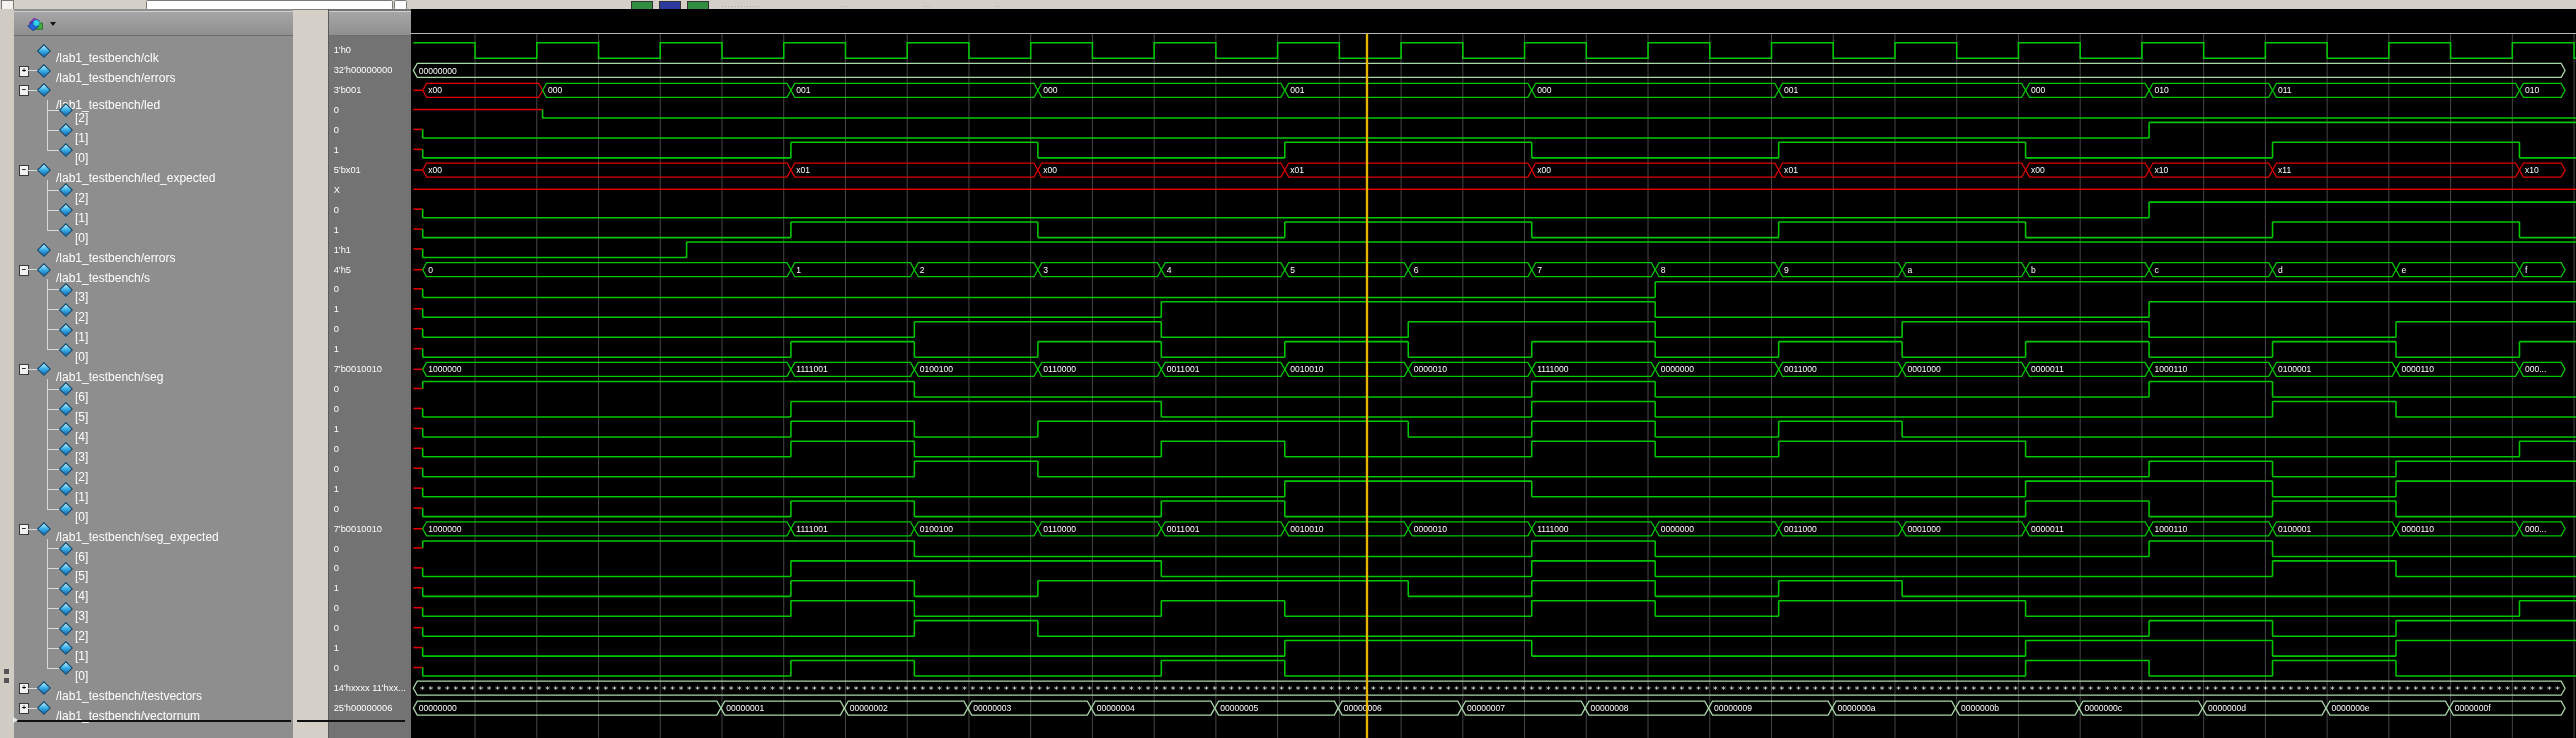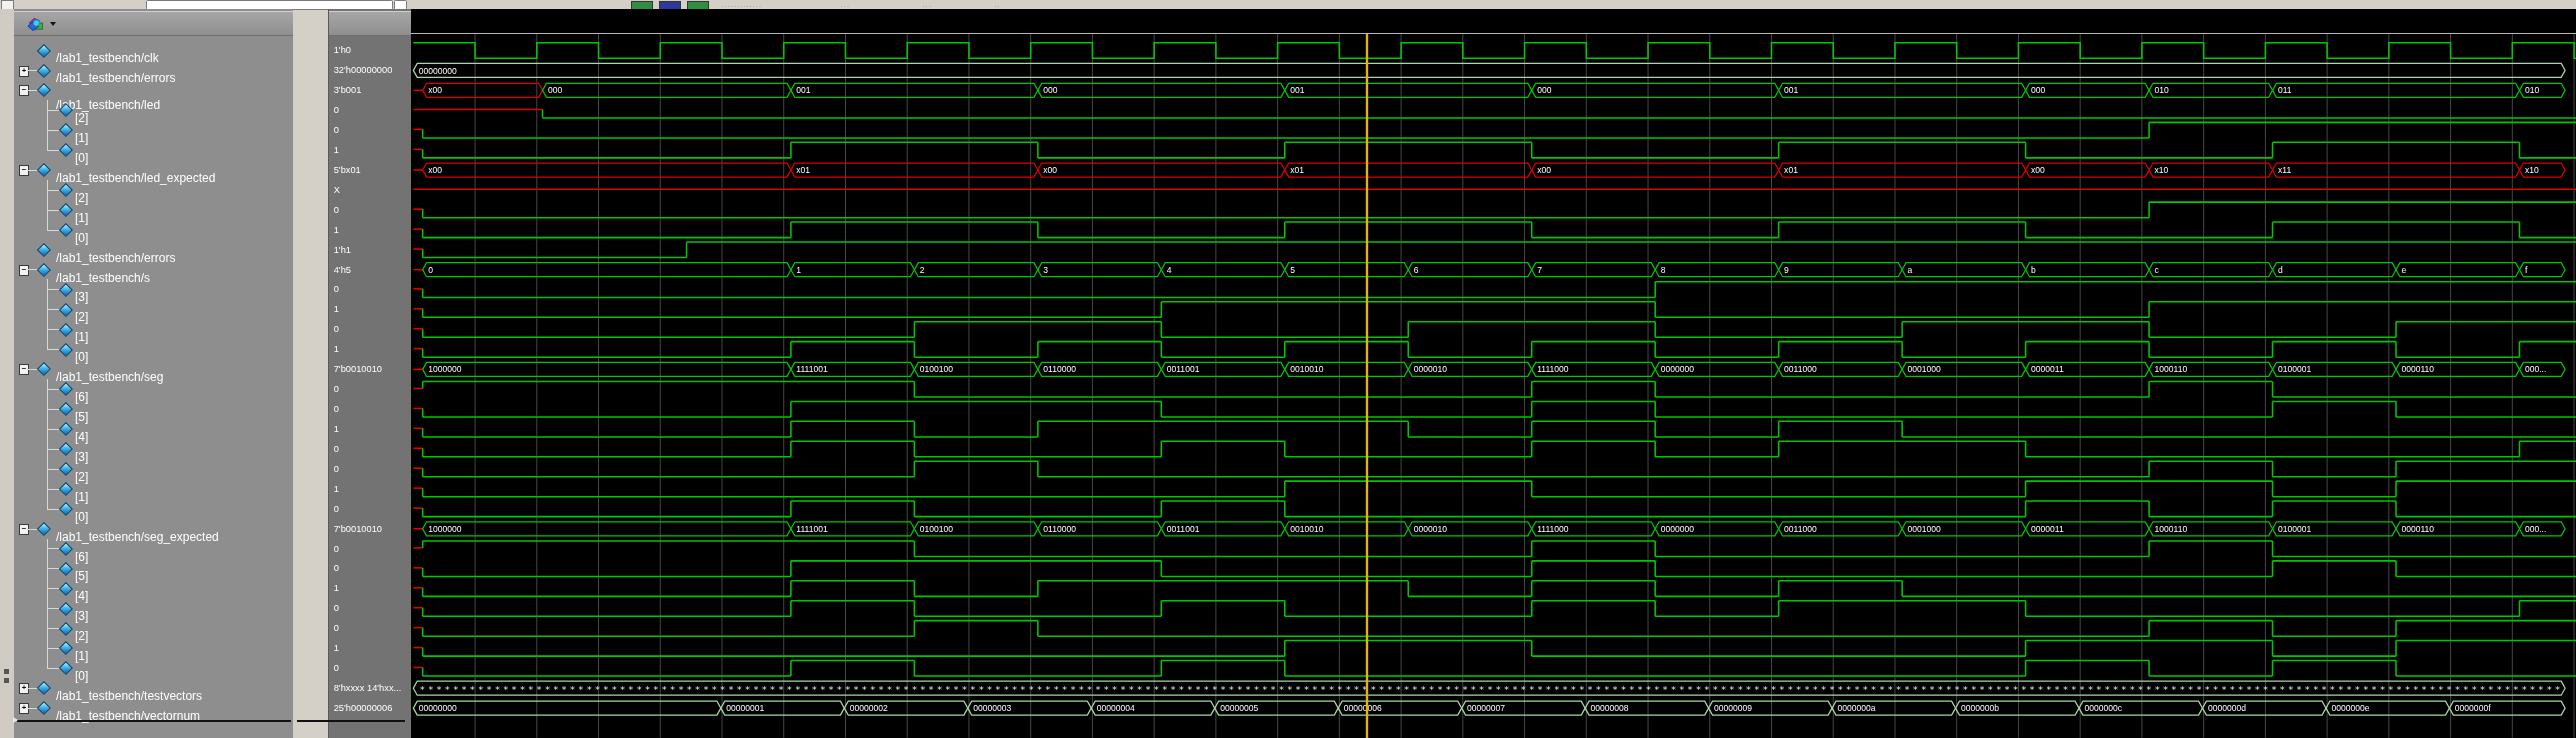--- a/index.html
+++ b/index.html
@@ -340,21 +340,21 @@
         <div class="vrow" style="top:470px;height:20px">1</div>
         <div class="vrow" style="top:490px;height:20px">0</div>
         <div class="vrow" style="top:510px;height:20px">7'b0010010</div>
         <div class="vrow" style="top:530px;height:20px">0</div>
         <div class="vrow" style="top:549px;height:20px">0</div>
         <div class="vrow" style="top:569px;height:20px">1</div>
         <div class="vrow" style="top:589px;height:20px">0</div>
         <div class="vrow" style="top:609px;height:20px">0</div>
         <div class="vrow" style="top:629px;height:20px">1</div>
         <div class="vrow" style="top:649px;height:20px">0</div>
-        <div class="vrow" style="top:669px;height:20px">8'hxxxx 14'hxx...</div>
+        <div class="vrow" style="top:669px;height:20px">14'hxxxx 11'hxx...</div>
         <div class="vrow" style="top:689px;height:20px">25'h00000006</div>
       </div>
   </div>
 
   <div class="insline" style="left:17px;top:720px;width:274px"></div>
   <div class="insline" style="left:297px;top:720px;width:108px"></div>
   <div class="instri" style="left:12.5px;top:717px"></div>
 
   <div id="wave">
     <div id="wtop"></div>

